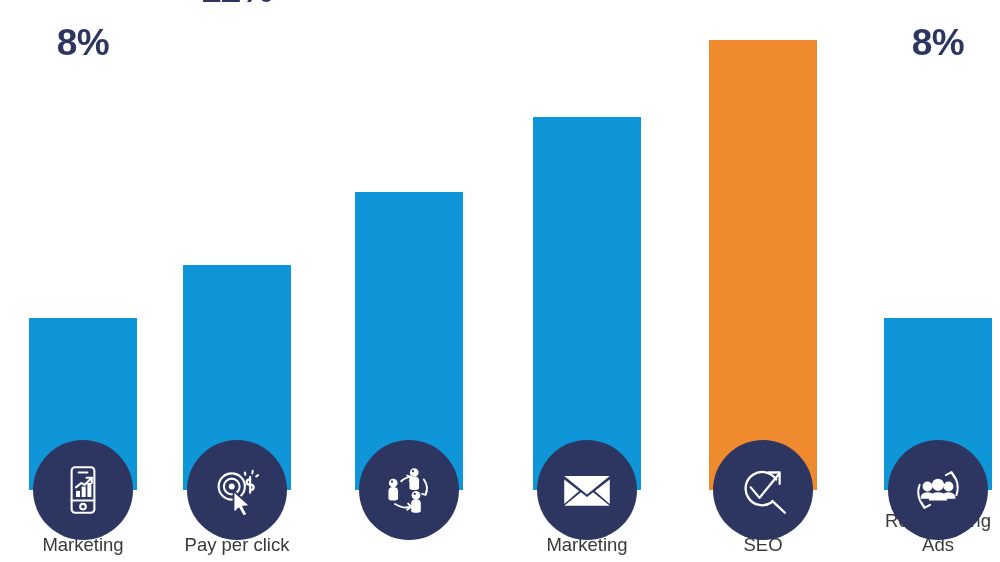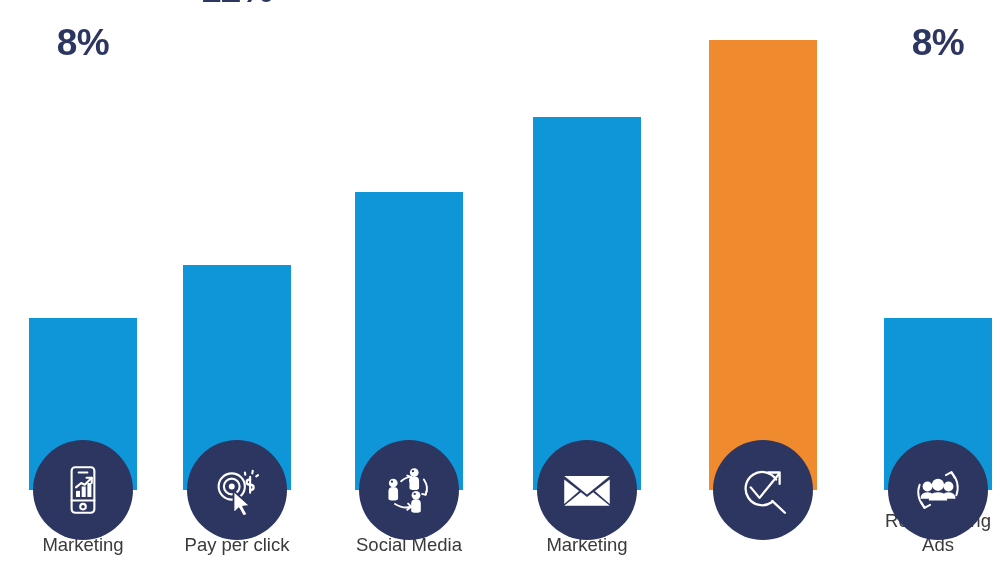--- a/index.html
+++ b/index.html
@@ -154,24 +154,20 @@
         <circle cx="36.5" cy="10.5" r="1.3" fill="#2d3561" stroke="none"></circle>
         <circle cx="38.5" cy="36.5" r="1.3" fill="#2d3561" stroke="none"></circle>
         <path d="M23 22 q6 -5 11 -5"></path>
         <polyline points="30,15.5 34.5,17 33,21.5"></polyline>
         <path d="M49 20 q6 9 2 17"></path>
         <polyline points="47,36.5 51,37.5 52,33"></polyline>
         <path d="M16 48 q10 6 18 3"></path>
         <polyline points="30,54.5 34.5,51 31,47.5"></polyline>
       </svg>
     </div>
-    <div class="bar-label">
-      <span>Social Media</span>
-      <span class="line2"></span>
-    </div>
   </div>
 
   <div class="bar-column" style="left:504px;">
 
     <div class="bar" style="height:373px;"></div>
     <div class="icon-badge">
       <svg viewBox="0 0 64 64">
         <path d="M6 16 L32 37 L58 16 Z" fill="#ffffff"></path>
         <path d="M6 20 L6 48 L23 33 Z" fill="#ffffff"></path>
         <path d="M58 20 L58 48 L41 33 Z" fill="#ffffff"></path>
@@ -187,20 +183,24 @@
   <div class="bar-column" style="left:680px;">
 
     <div class="bar accent" style="height:450px;"></div>
     <div class="icon-badge">
       <svg viewBox="0 0 64 64" fill="none" stroke="#ffffff" stroke-width="2.6" stroke-linecap="round" stroke-linejoin="round">
         <path d="M47 20 a19 19 0 1 0 -5 26"></path>
         <line x1="42.5" y1="44.5" x2="57" y2="58"></line>
         <polyline points="18,29 28,41 50,14"></polyline>
         <polyline points="38,12 51,12 51,25"></polyline>
       </svg>
+    </div>
+    <div class="bar-label">
+      <span>SEO</span>
+      <span class="line2"></span>
     </div>
   </div>
 
   <div class="bar-column" style="left:855px;">
     <div class="bar-value" style="bottom:501px;">8%</div>
     <div class="bar" style="height:172px;"></div>
     <div class="icon-badge">
       <svg viewBox="0 0 64 64" fill="none" stroke="#ffffff" stroke-width="2.2" stroke-linecap="round" stroke-linejoin="round">
         <path d="M47 12 a24 24 0 0 1 6 26"></path>
         <polyline points="41,15 47.5,11.5 51,18"></polyline>

